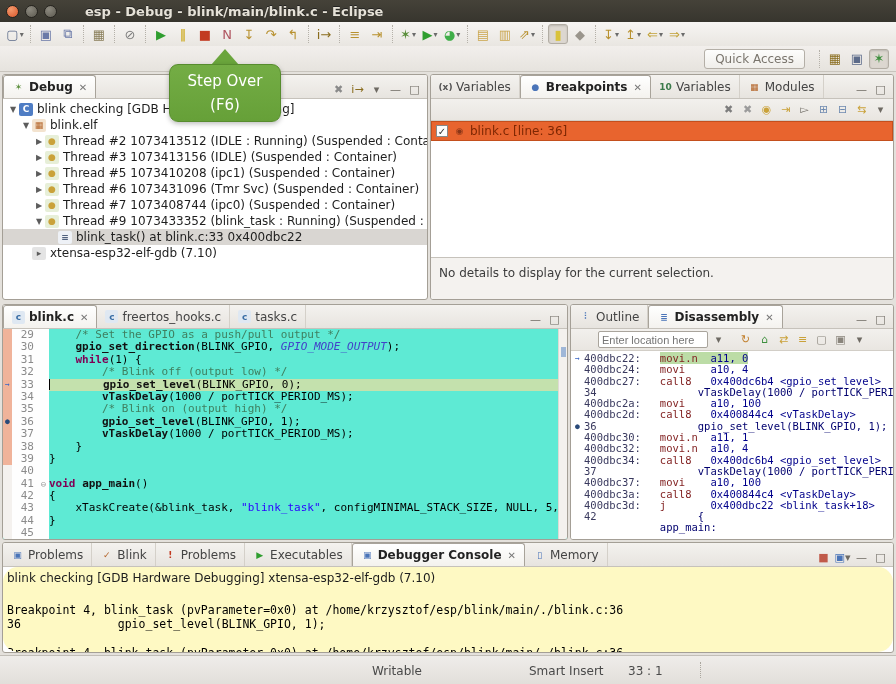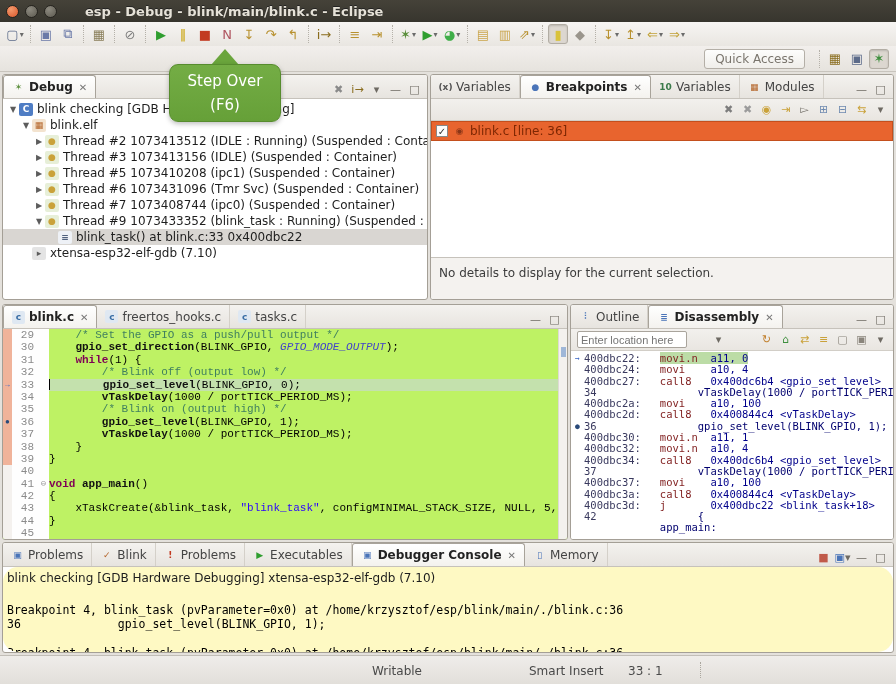--- a/index.html
+++ b/index.html
@@ -56,21 +56,21 @@
 
   
   #bp-row { height:20px; background:#e8642e; display:flex; align-items:center; color:#7e2703;
     font-size:12px; border:1px solid #c44f1d; }
   #bp-check { width:12px; height:12px; background:#fdfdfd; border:1px solid #888; margin:0 5px 0 4px;
     display:flex; align-items:center; justify-content:center; font-size:10px; color:#333; }
   #bp-details { position:absolute; left:0; right:0; bottom:0; height:42px; background:#f4f2ef;
     border-top:1px solid #c6c2bb; padding:8px; color:#3c3c3c; }
 
   
-  #editor-body { position:relative; height:calc(100% - 24px); overflow:hidden; background:#bef264;font-family:Liberation Mono, monospace; }
+  #editor-body { position:relative; height:calc(100% - 24px); overflow:hidden; background:#5eead4; }
   .eline { display:flex; height:12.4px; line-height:12.4px; font-size:11px; white-space:pre; }
   .eann { width:9px; flex:none; background:#f4f1ee; font-size:8px; display:flex; align-items:center;
     justify-content:center; color:#3a66c4; }
   .eann.range { background:#f0b39a; }
   .enum { width:26px; flex:none; text-align:right; padding-right:4px; color:#8b8b8b; background:#fefefe; }
   .efold { width:11px; flex:none; color:#9a9a9a; font-size:9px; text-align:center; background:#fefefe; }
   .etext { flex:1; }
   .eline.cur .etext { background:#c4e1ad; }
   .caret { display:inline-block; width:1px; height:11px; background:#000; vertical-align:middle; }
   .cm{color:#3f7f5f} .kw{color:#7f0055;font-weight:bold} .st{color:#2a00ff}
@@ -442,21 +442,21 @@
       <div class="tab active">
         <span class="ticon" style="color: rgb(74, 116, 184);">≣</span>
         <span>Disassembly</span>
         <span class="close">✕</span>
       </div>
       <div class="hdr-icons">
         <span class="hicon">—</span>
         <span class="hicon">□</span>
       </div>
     </div>
-  <div class="viewbar" style="justify-content:space-between;padding-left:6px;">
+  <div class="viewbar" style="justify-content:center;padding-left:6px;">
     <input id="loc-input" placeholder="Enter location here" style="">
     <span class="hicon">▾</span>
     <span id="disasm-toolbar" style="display:flex;align-items:center;margin-left:8px;">
         <span class="hicon">
           <span style="color: rgb(194, 129, 47);">↻</span>
         </span>
         <span class="hicon">
           <span style="color: rgb(62, 143, 62);">⌂</span>
         </span>
         <span class="hicon pressed">

